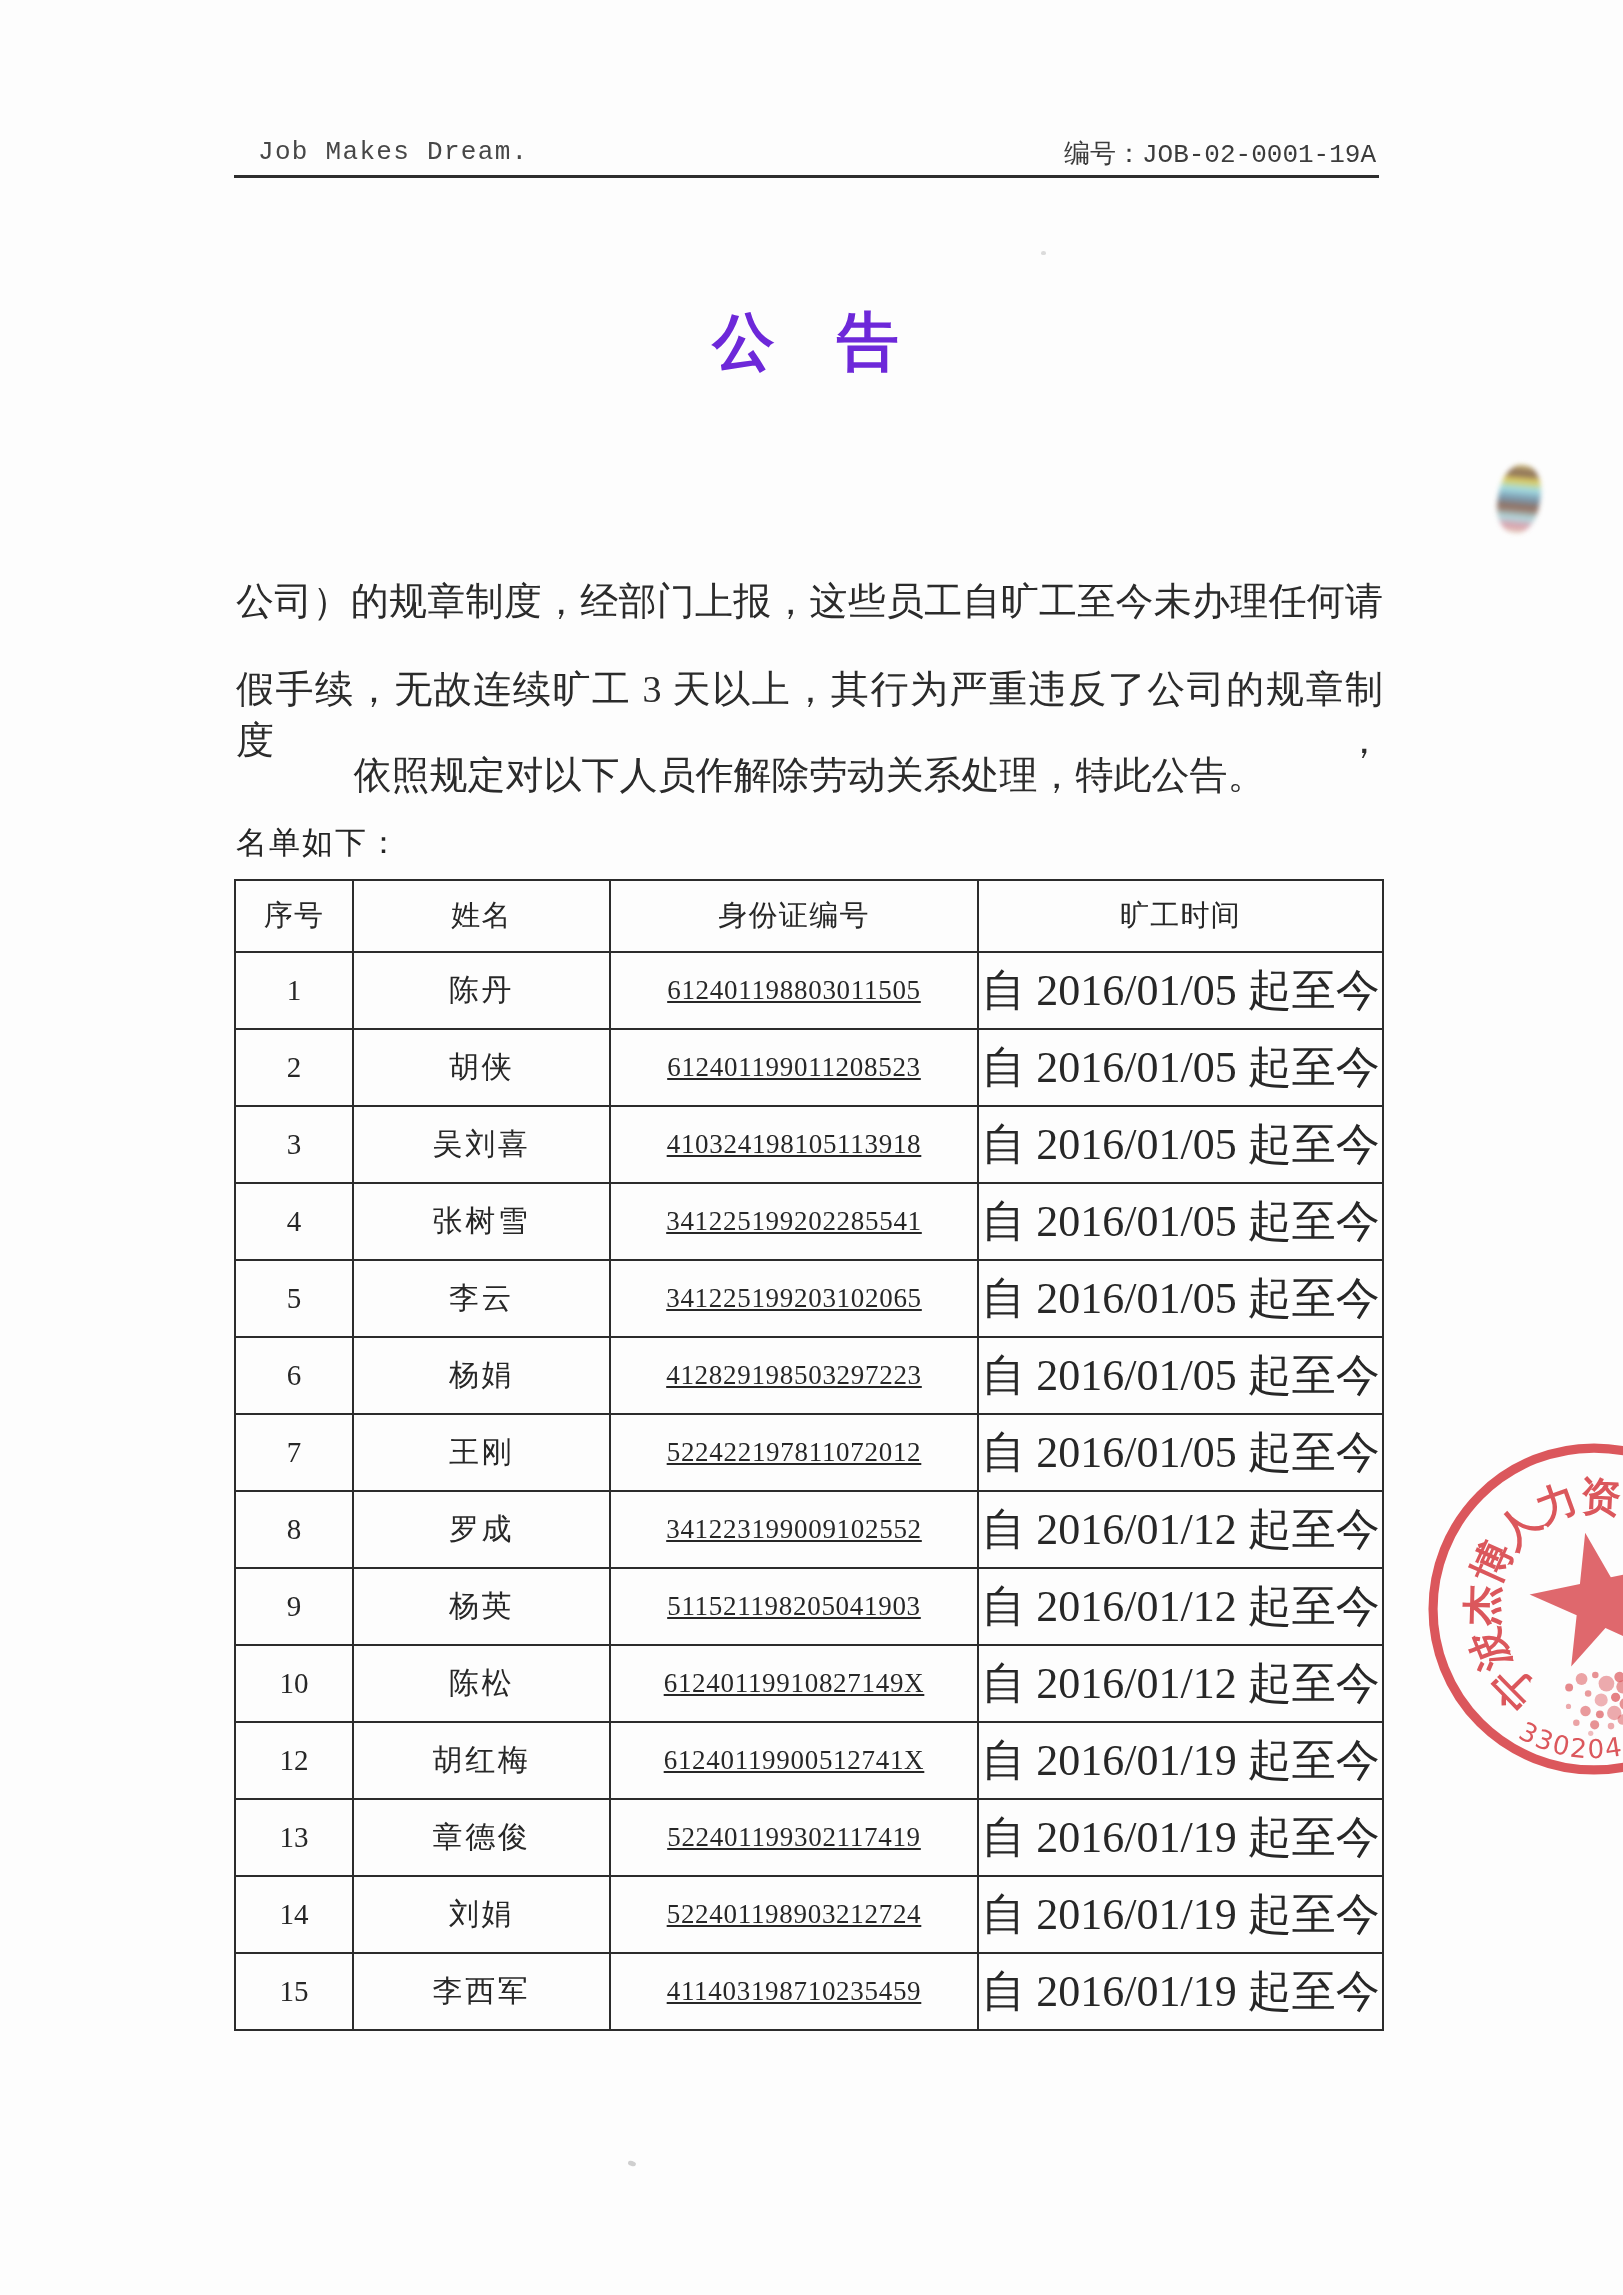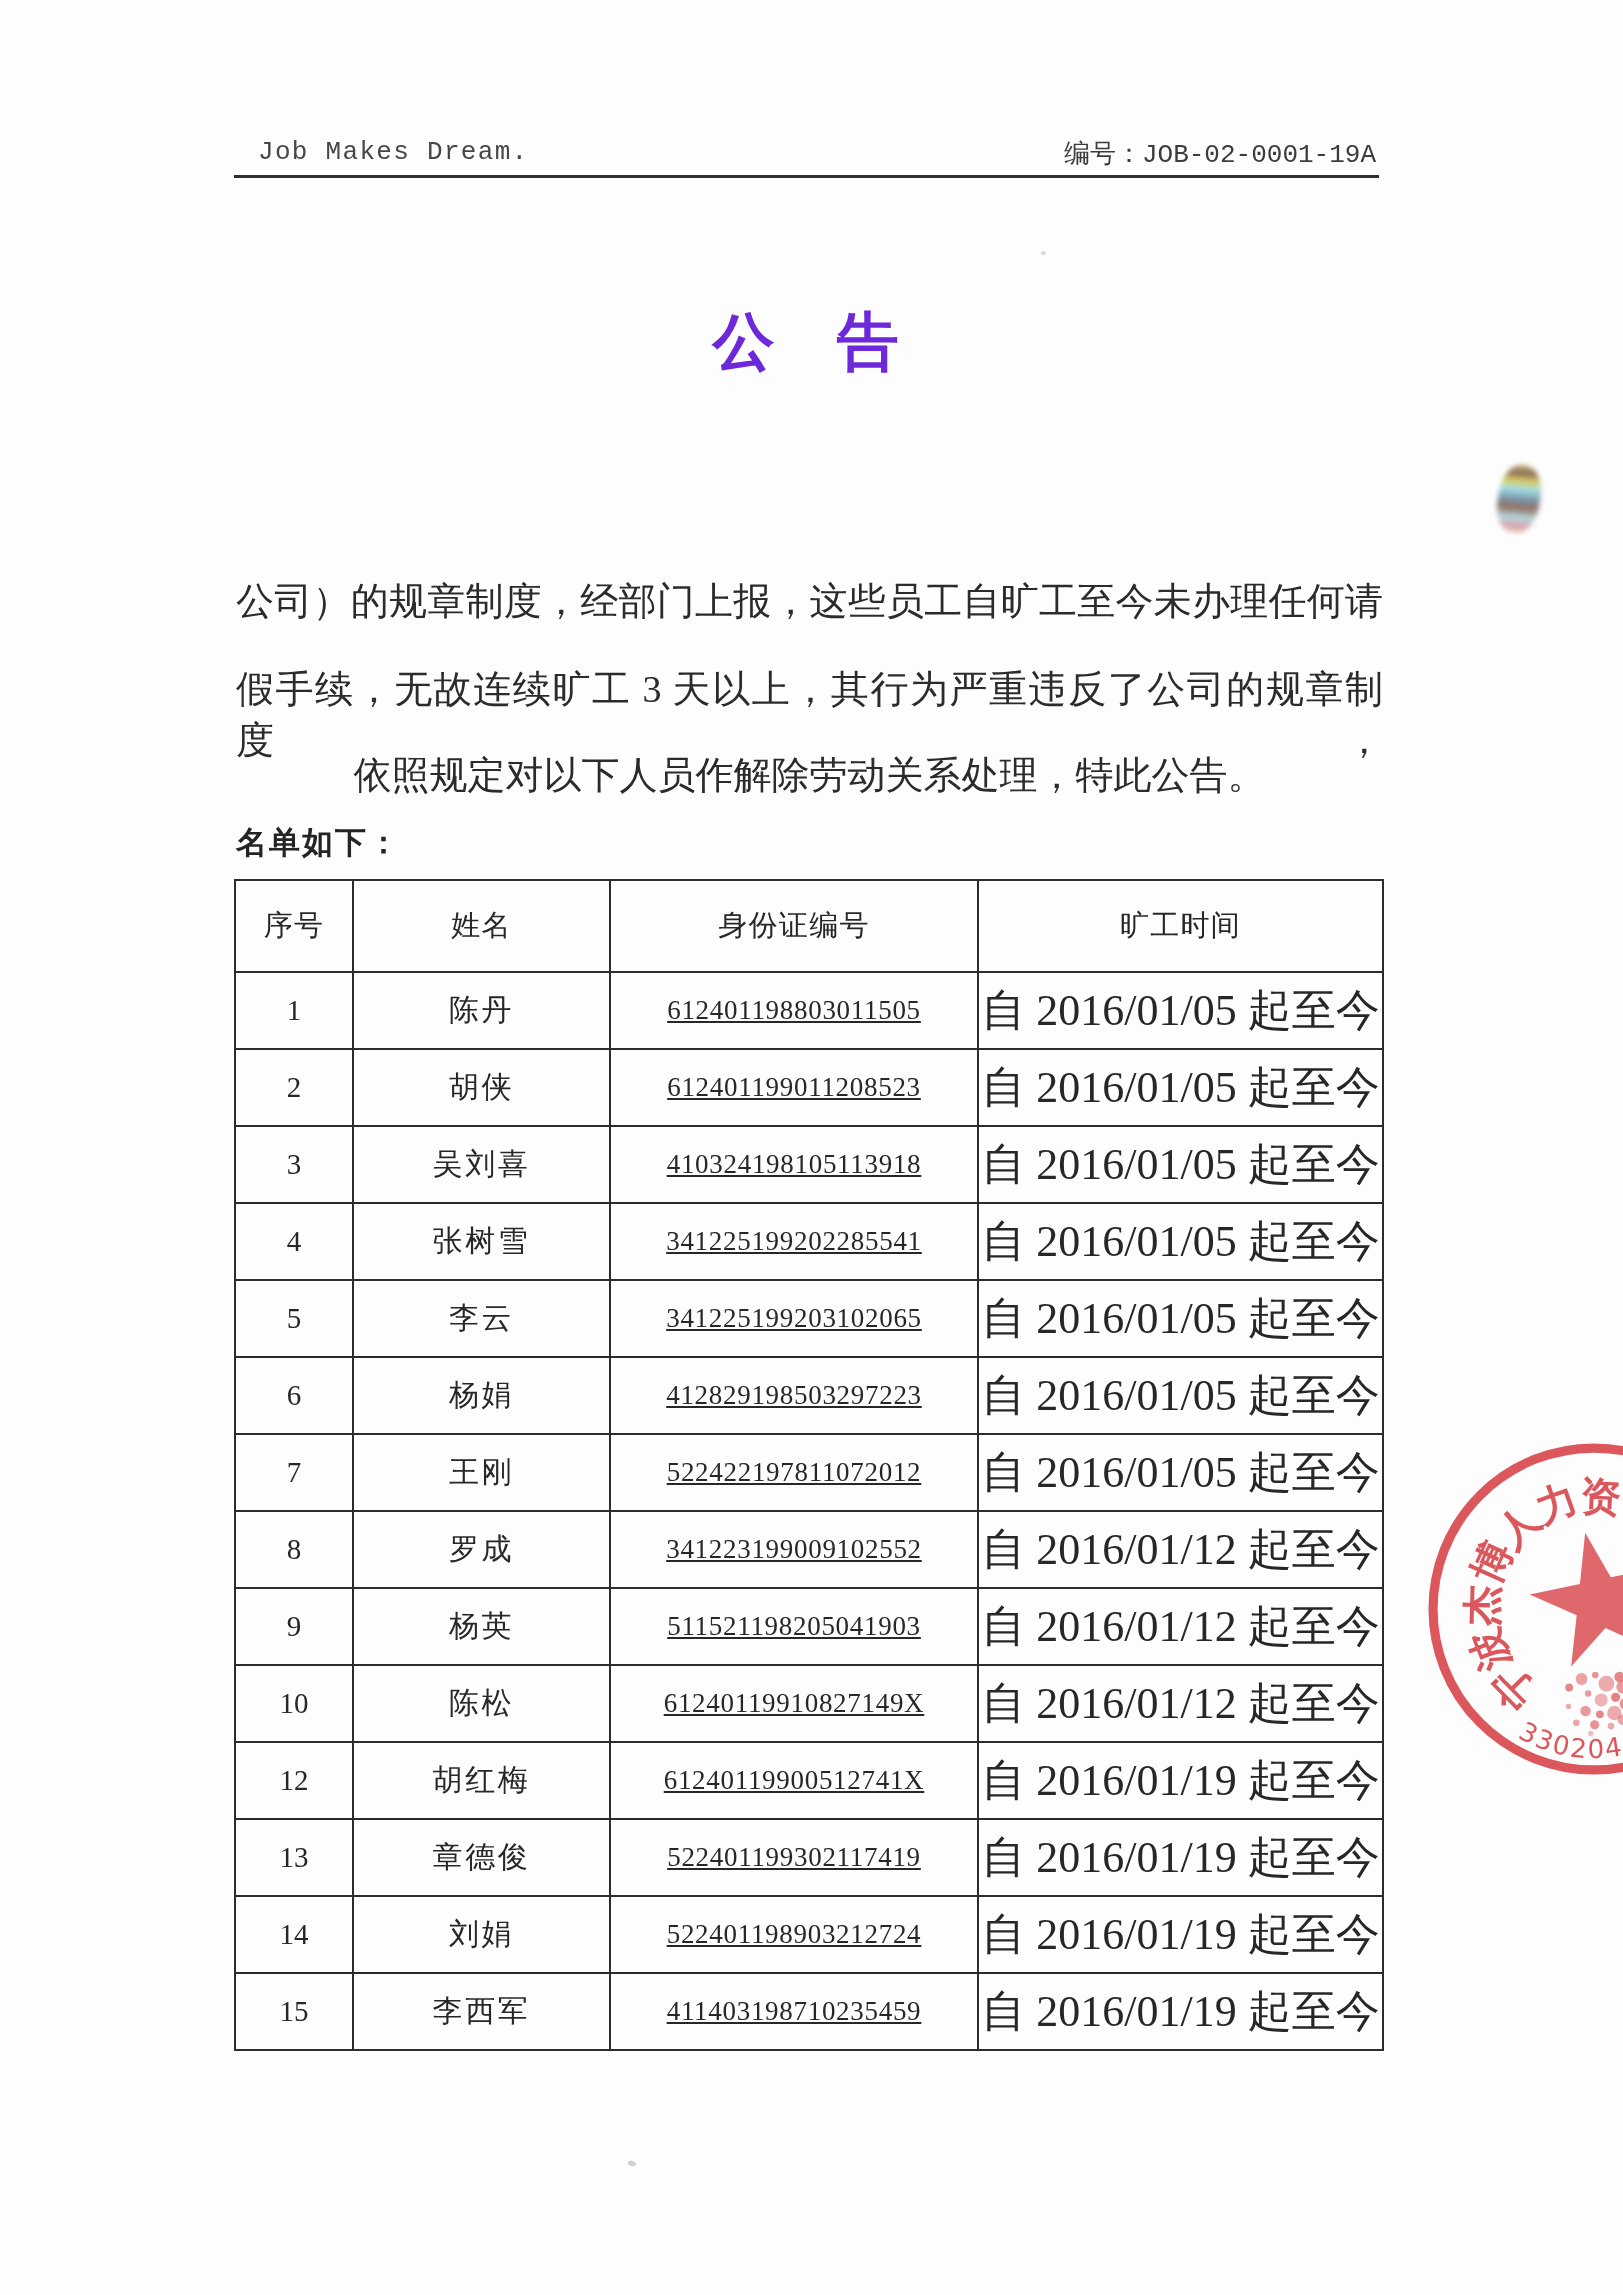--- a/index.html
+++ b/index.html
@@ -31,32 +31,32 @@
     position:absolute; left:236px; width:1147px; box-sizing:border-box;
     font-size:38px; color:#2b2b2b; white-space:nowrap;
   }
   .jst { text-align:justify; text-align-last:justify; white-space:normal; }
   .l1 { top:490px; padding-left:77px; }
   .l2 { top:576px; }
   .l3 { top:664px; }
   .l4 { top:750px; text-align:center; }
   .list-label {
     position:absolute; left:236px; top:822px;
-    font-size:31px; font-weight:bold; color:#242424; letter-spacing:2px;
+    font-size:31px; font-weight:normal; color:#242424; letter-spacing:2px;
   }
   table.roster {
     position:absolute; left:234px; top:879px; width:1147px;
     border-collapse:collapse; table-layout:fixed;
     border:2.6px solid #2c2c2c;
   }
   .roster th, .roster td {
     border:2px solid #2c2c2c; text-align:center; vertical-align:middle;
     padding:0; overflow:hidden; color:#272727;
   }
-  .roster thead tr { height:92px; }
+  .roster thead tr { height:72px; }
   .roster tbody tr { height:77px; }
   .roster th { font-size:29px; font-weight:400; letter-spacing:1.3px; }
   td.c0 { font-size:29px; }
   td.c1 { font-size:30px; letter-spacing:2.6px;margin-left:20px; }
   td.c2 { font-size:27px; letter-spacing:0.7px;text-decoration:underline; }
   td.c3 { font-size:44px; }
   .stamp-svg { position:absolute; left:1365px; top:1380px; }
   .smudge {
     position:absolute; left:1498px; top:465px; width:42px; height:68px;
     border-radius:45%;

